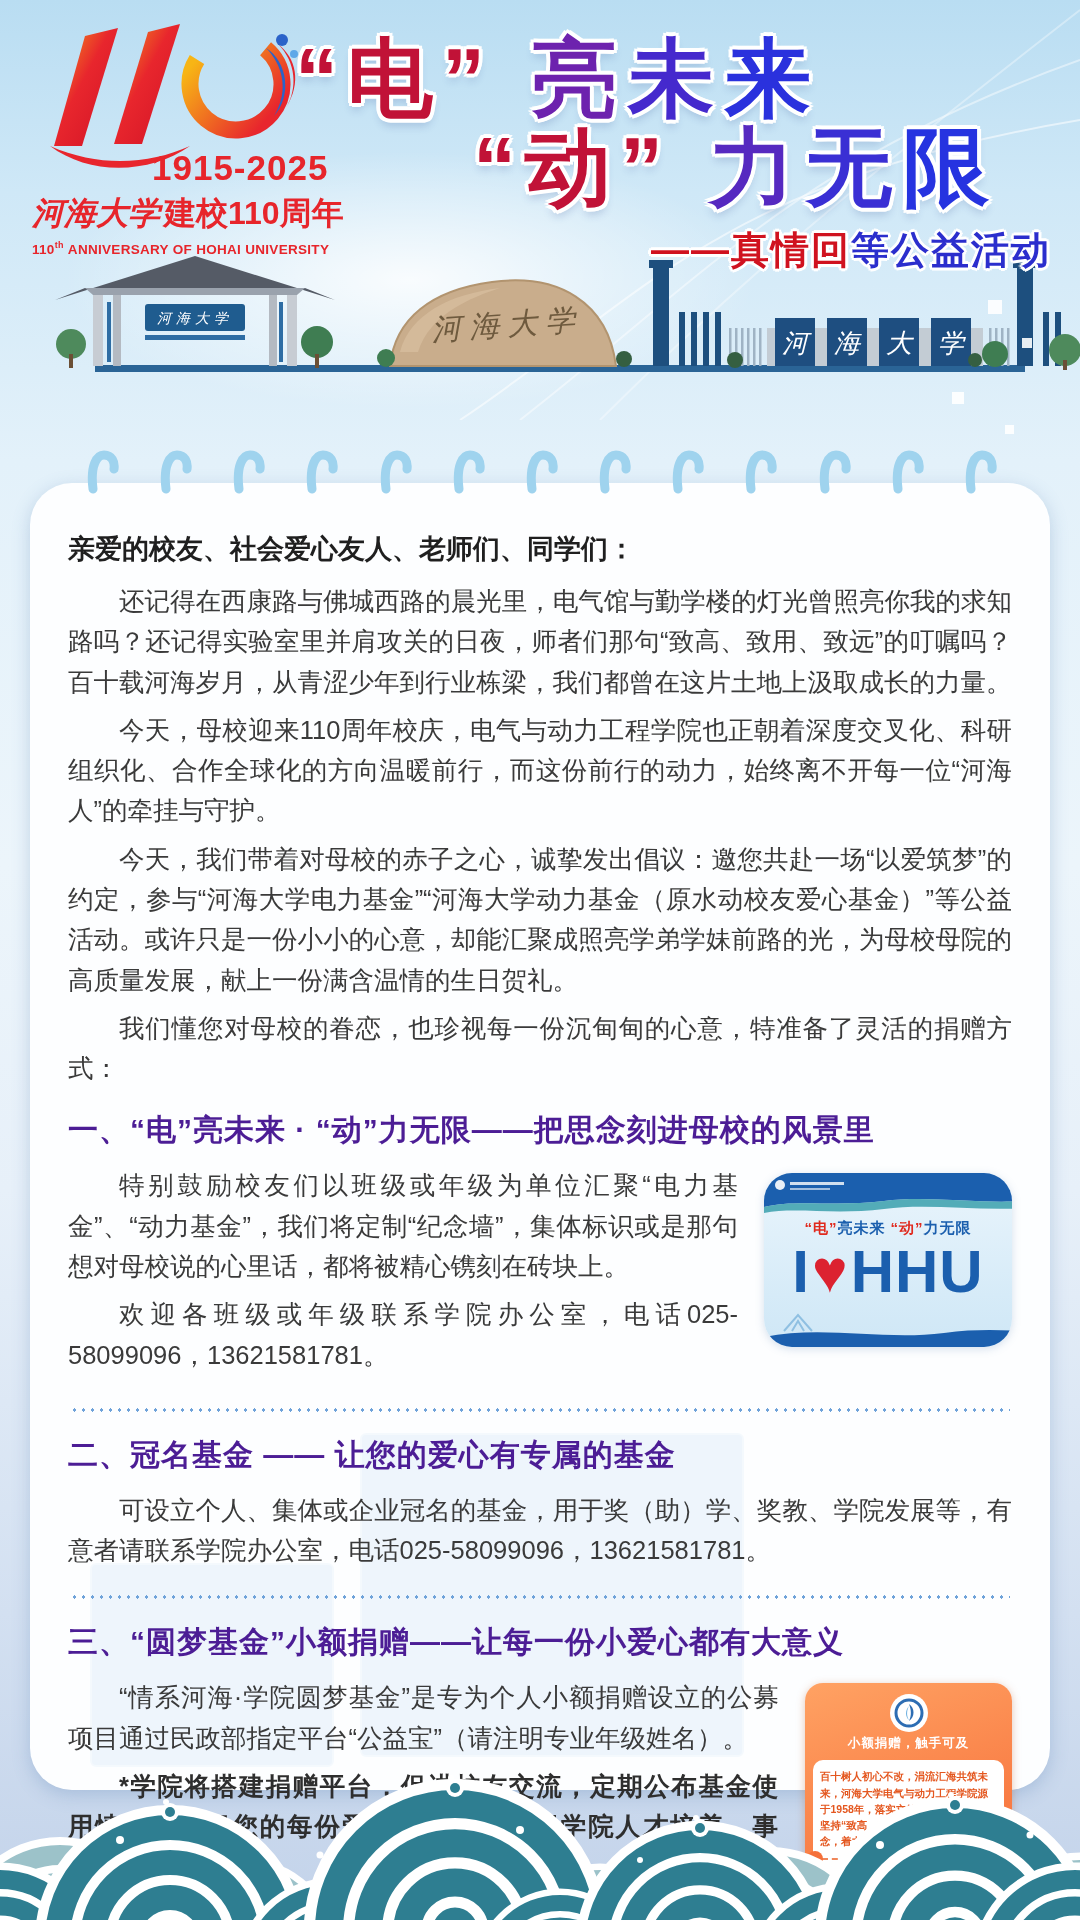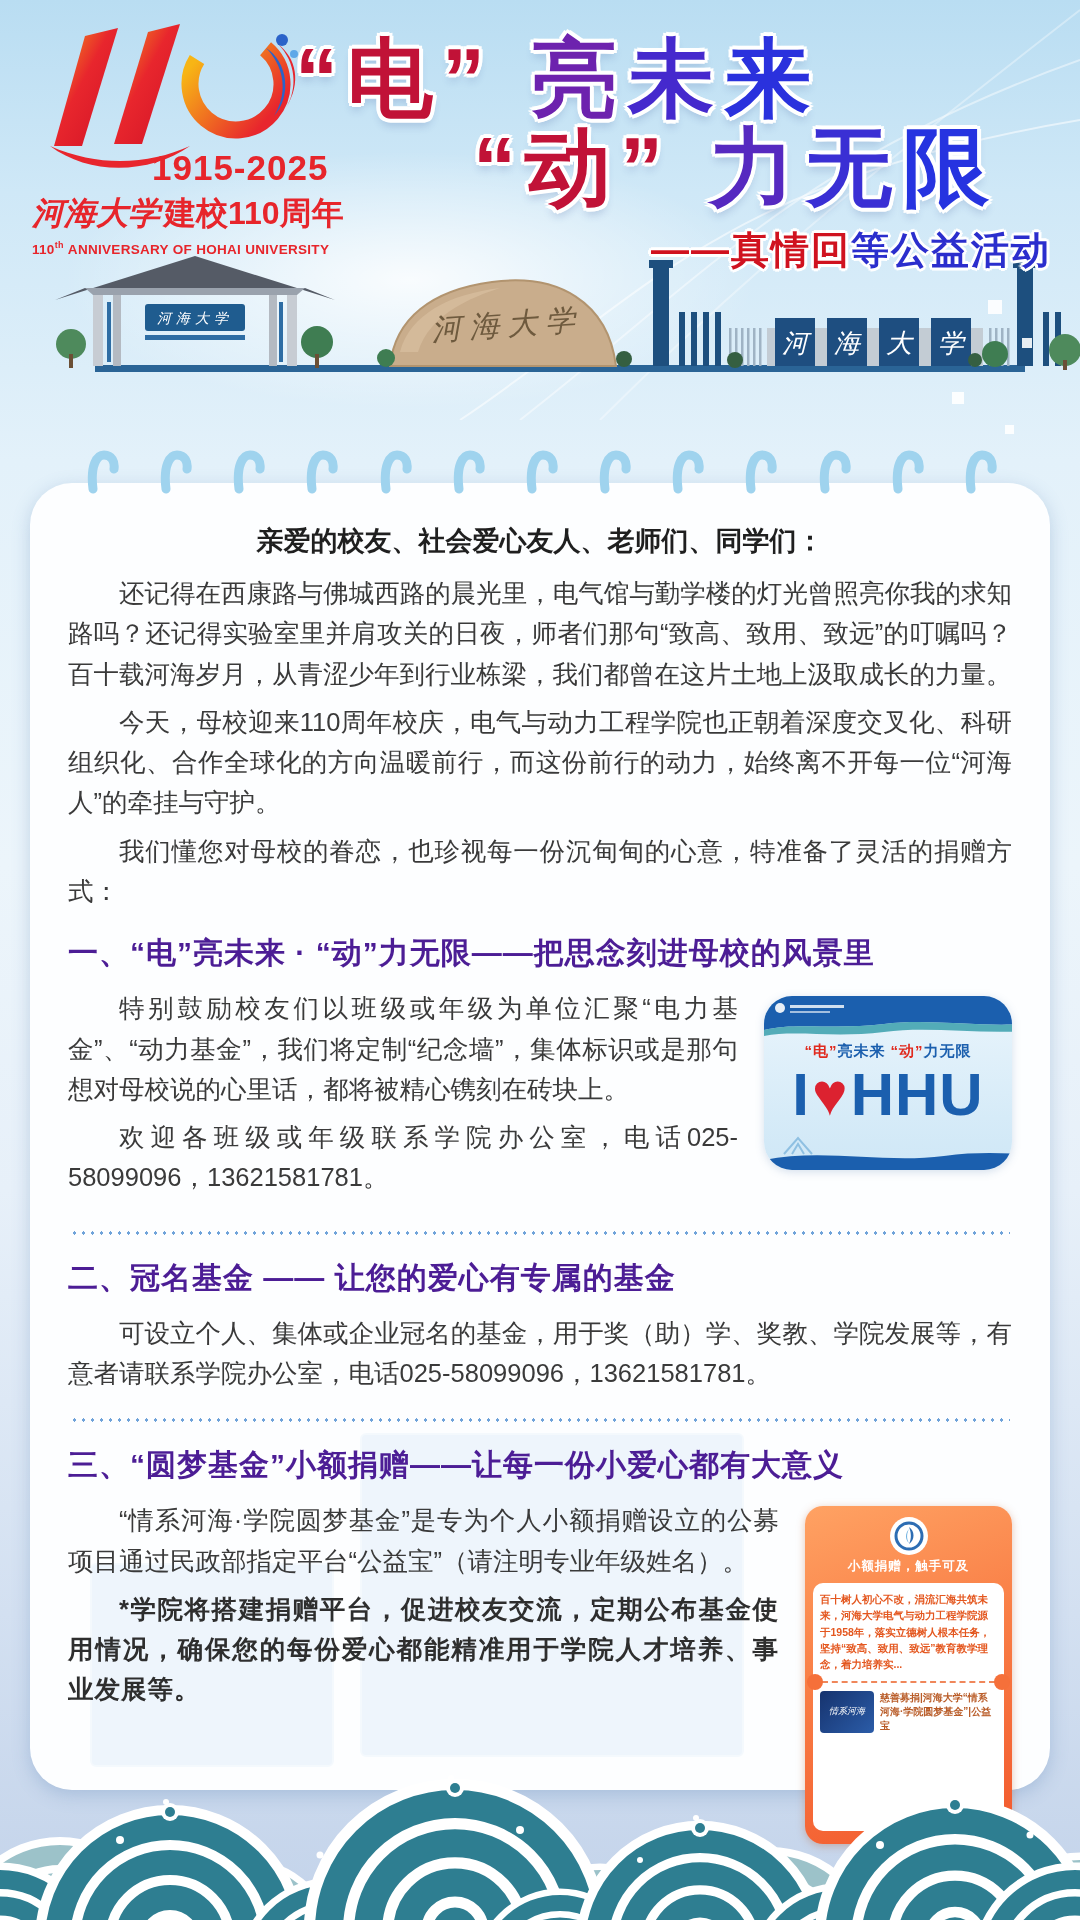--- a/index.html
+++ b/index.html
@@ -29,21 +29,21 @@
   .campus{position:absolute;left:0;top:242px;width:1080px;height:150px;z-index:1;}
   .confetti{position:absolute;background:#fff;opacity:.9;z-index:1;}
   
   .drops{position:absolute;top:448px;left:85px;width:912px;display:flex;justify-content:space-between;z-index:4;}
   
   .card{position:absolute;left:30px;top:483px;width:1020px;height:1307px;box-sizing:border-box;
     background:#fdfeff;border-radius:42px;box-shadow:0 5px 18px rgba(90,130,180,.30);
     padding:40px 38px 0;z-index:2;}
   .wm{position:absolute;background:#e2eefa;border:2px solid #eef6fd;z-index:0;border-radius:6px;opacity:.55;}
   .card-content{position:relative;z-index:1;}
-  .salutation{font-size:27px;font-weight:800;color:#1f1f1f;margin:0 0 14px;text-align:center;}
+  .salutation{font-size:27px;font-weight:800;color:#1f1f1f;margin:8px 0 14px;}
   .para{font-size:25.5px;line-height:1.58;color:#3a3a3a;text-align:justify;text-indent:2em;margin:0 0 8px;}
   .sec-h{font-size:30px;font-weight:900;color:#4c1d95;margin:22px 0 14px;letter-spacing:1px;}
   .sec-body{overflow:visible;}
   .sec-body::after{content:"";display:block;clear:both;}
   .dotline{height:6px;margin:24px 2px 10px;
     background:radial-gradient(circle,#6fa3da 1.6px,rgba(0,0,0,0) 1.8px);background-size:9px 6px;background-repeat:repeat-x;}
   .bold-note{font-weight:800;color:#2e2e2e;letter-spacing:1px;}
   
   .hhu-card{float:right;width:248px;height:174px;margin:8px 0 10px 26px;border-radius:28px;overflow:hidden;
     background:linear-gradient(180deg,#eaf5fc 0%,#d6ebf8 70%,#cfe7f6 100%);box-shadow:0 2px 8px rgba(90,130,180,.25);position:relative;}
@@ -233,20 +233,21 @@
       </svg>
     </div>
 
   <div class="card">
     <div class="wm" style="left:330px;top:950px;width:380px;height:320px;"></div>
     <div class="wm" style="left:60px;top:1080px;width:240px;height:200px;"></div>
     <div class="card-content">
       <p class="salutation">亲爱的校友、社会爱心友人、老师们、同学们：</p>
       <p class="para">还记得在西康路与佛城西路的晨光里，电气馆与勤学楼的灯光曾照亮你我的求知路吗？还记得实验室里并肩攻关的日夜，师者们那句“致高、致用、致远”的叮嘱吗？百十载河海岁月，从青涩少年到行业栋梁，我们都曾在这片土地上汲取成长的力量。</p>
       <p class="para">今天，母校迎来110周年校庆，电气与动力工程学院也正朝着深度交叉化、科研组织化、合作全球化的方向温暖前行，而这份前行的动力，始终离不开每一位“河海人”的牵挂与守护。</p>
+      <p class="para">今天，我们带着对母校的赤子之心，诚挚发出倡议：邀您共赴一场“以爱筑梦”的约定，参与“河海大学电力基金”“河海大学动力基金（原水动校友爱心基金）”等公益活动。或许只是一份小小的心意，却能汇聚成照亮学弟学妹前路的光，为母校母院的高质量发展，献上一份满含温情的生日贺礼。</p>
       <p class="para">我们懂您对母校的眷恋，也珍视每一份沉甸甸的心意，特准备了灵活的捐赠方式：</p>
 
       <h2 class="sec-h">一、“电”亮未来 · “动”力无限——把思念刻进母校的风景里</h2>
       <div class="sec-body">
         <div class="hhu-card">
           <svg class="hhu-top" width="312" height="44" viewBox="0 0 312 44">
             <path d="M0 0 H312 V18 C250 40 180 20 120 28 C70 34 30 26 0 34 Z" fill="#1b5fae"></path>
             <path d="M0 34 C30 26 70 34 120 28 C180 20 250 40 312 18 V26 C250 46 180 28 120 36 C70 42 30 34 0 40 Z" fill="#2e9aa8" opacity=".8"></path>
             <circle cx="16" cy="12" r="5" fill="#fff" opacity=".9"></circle>
             <rect x="26" y="9" width="54" height="3" fill="#fff" opacity=".8"></rect>

